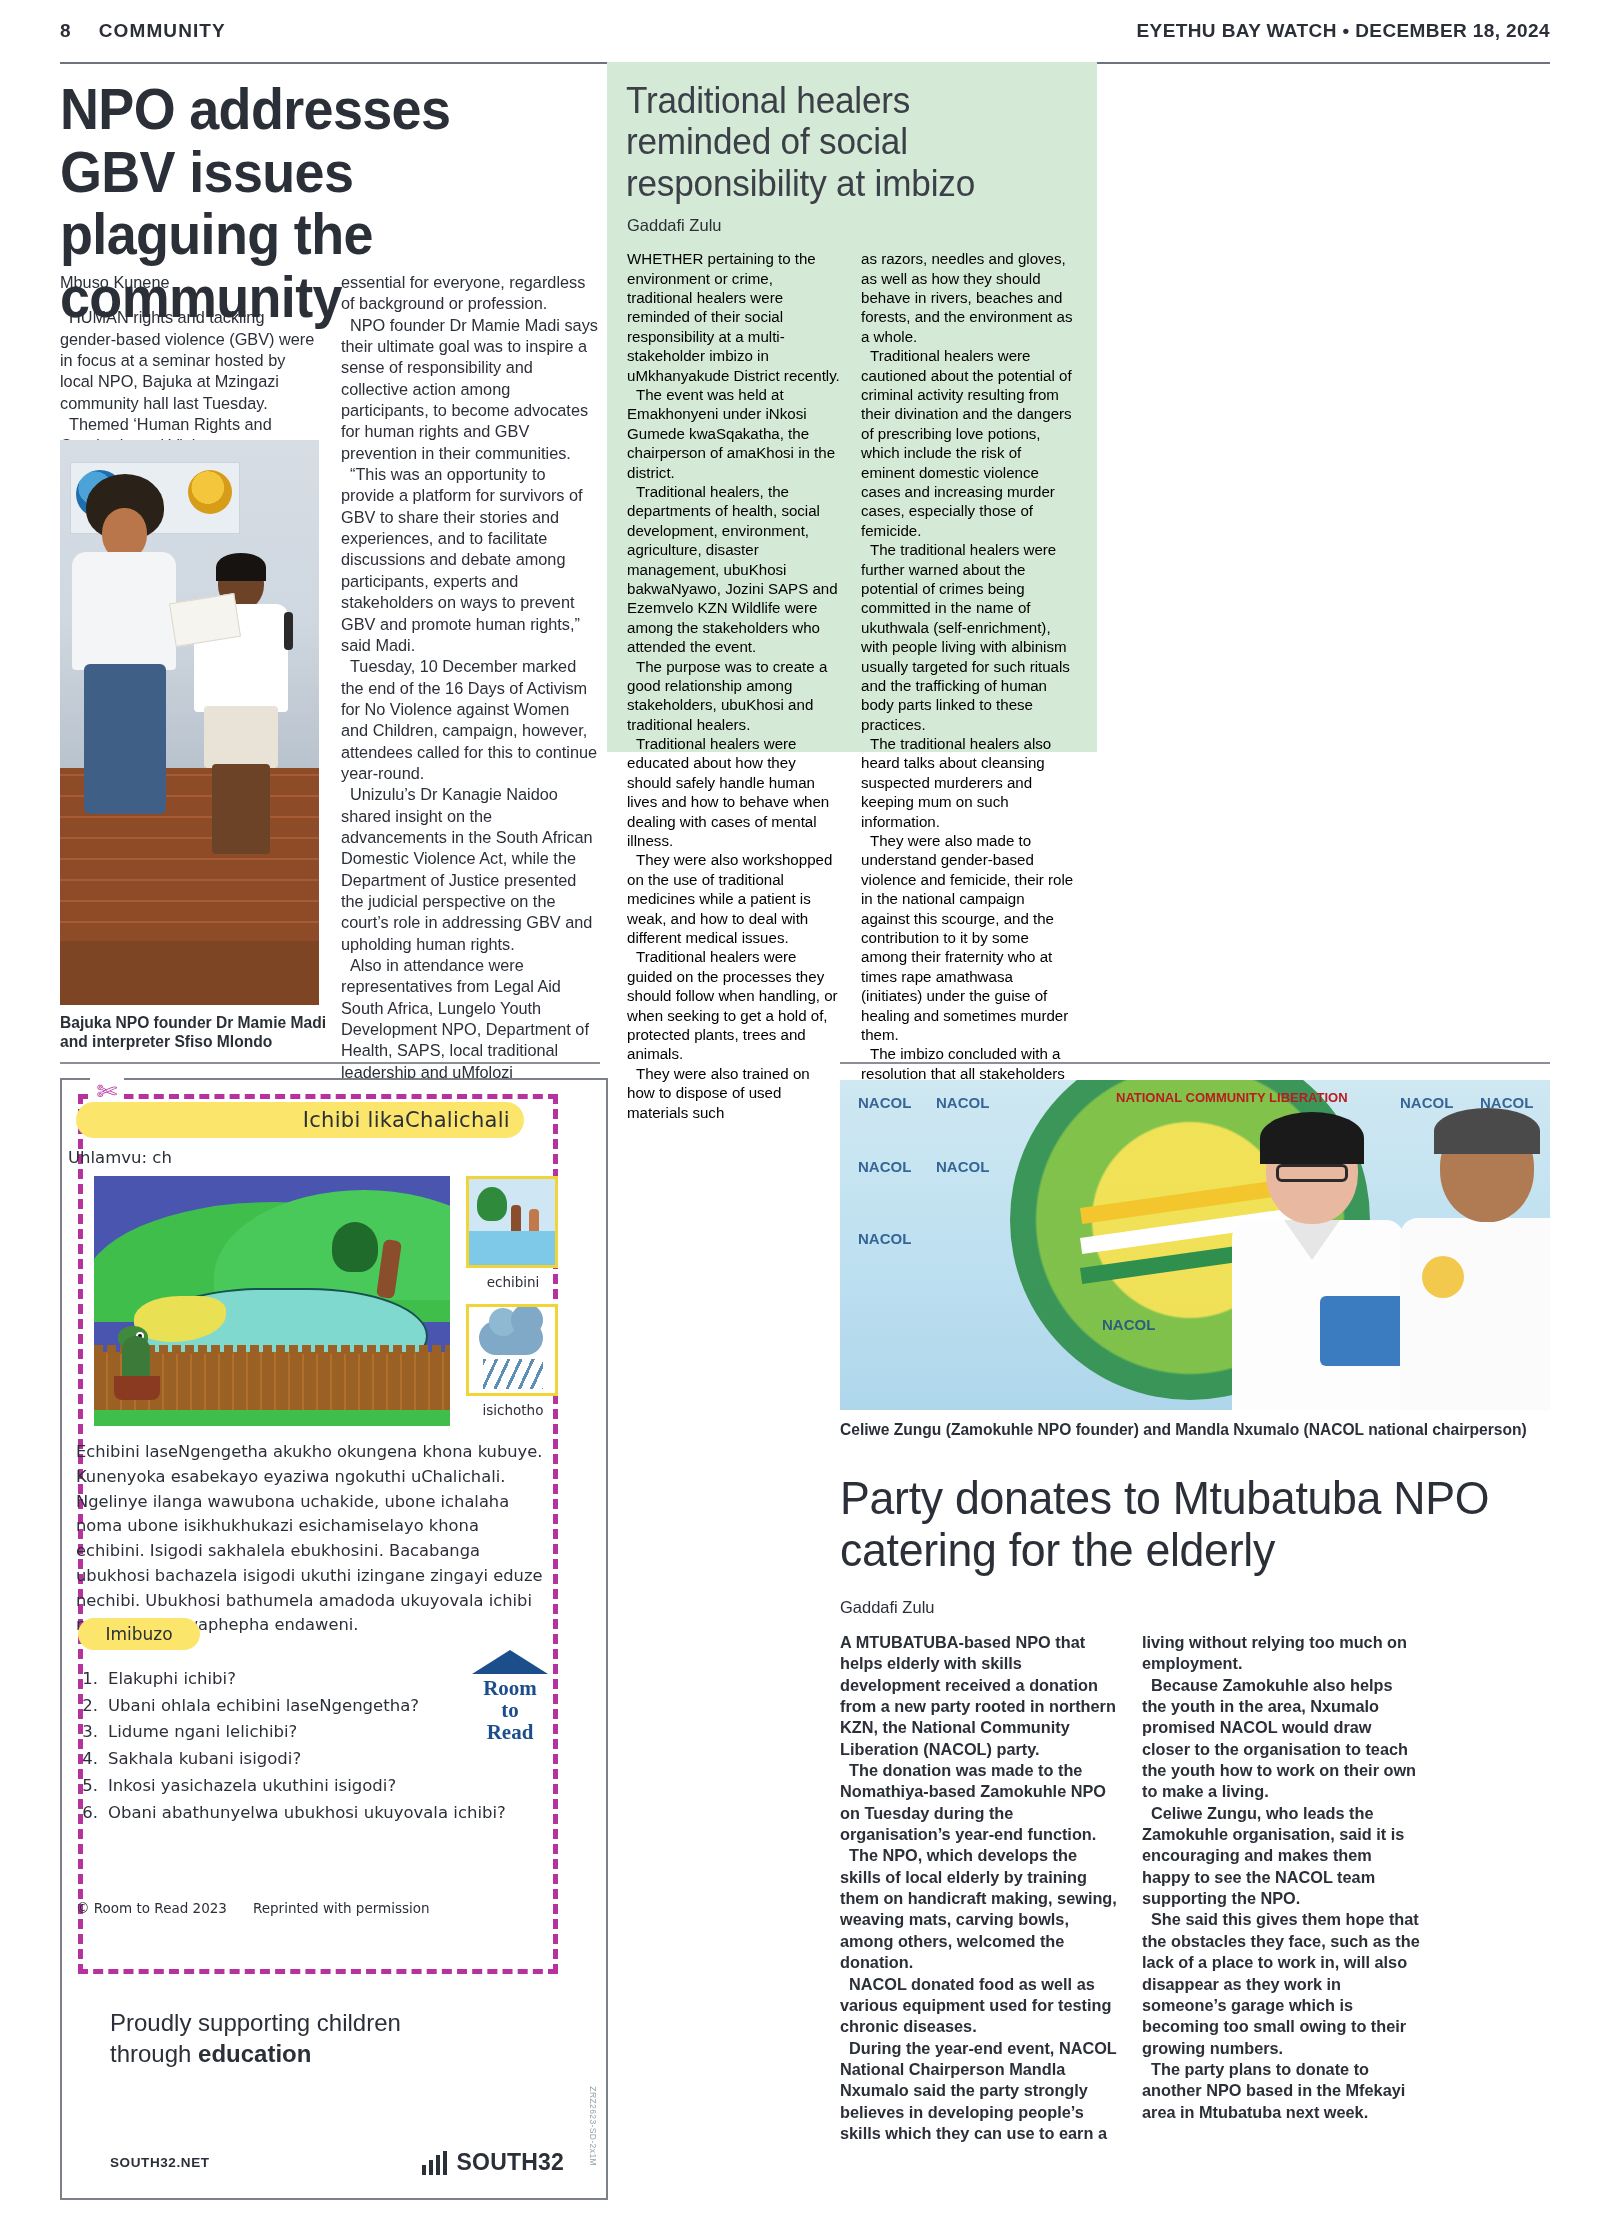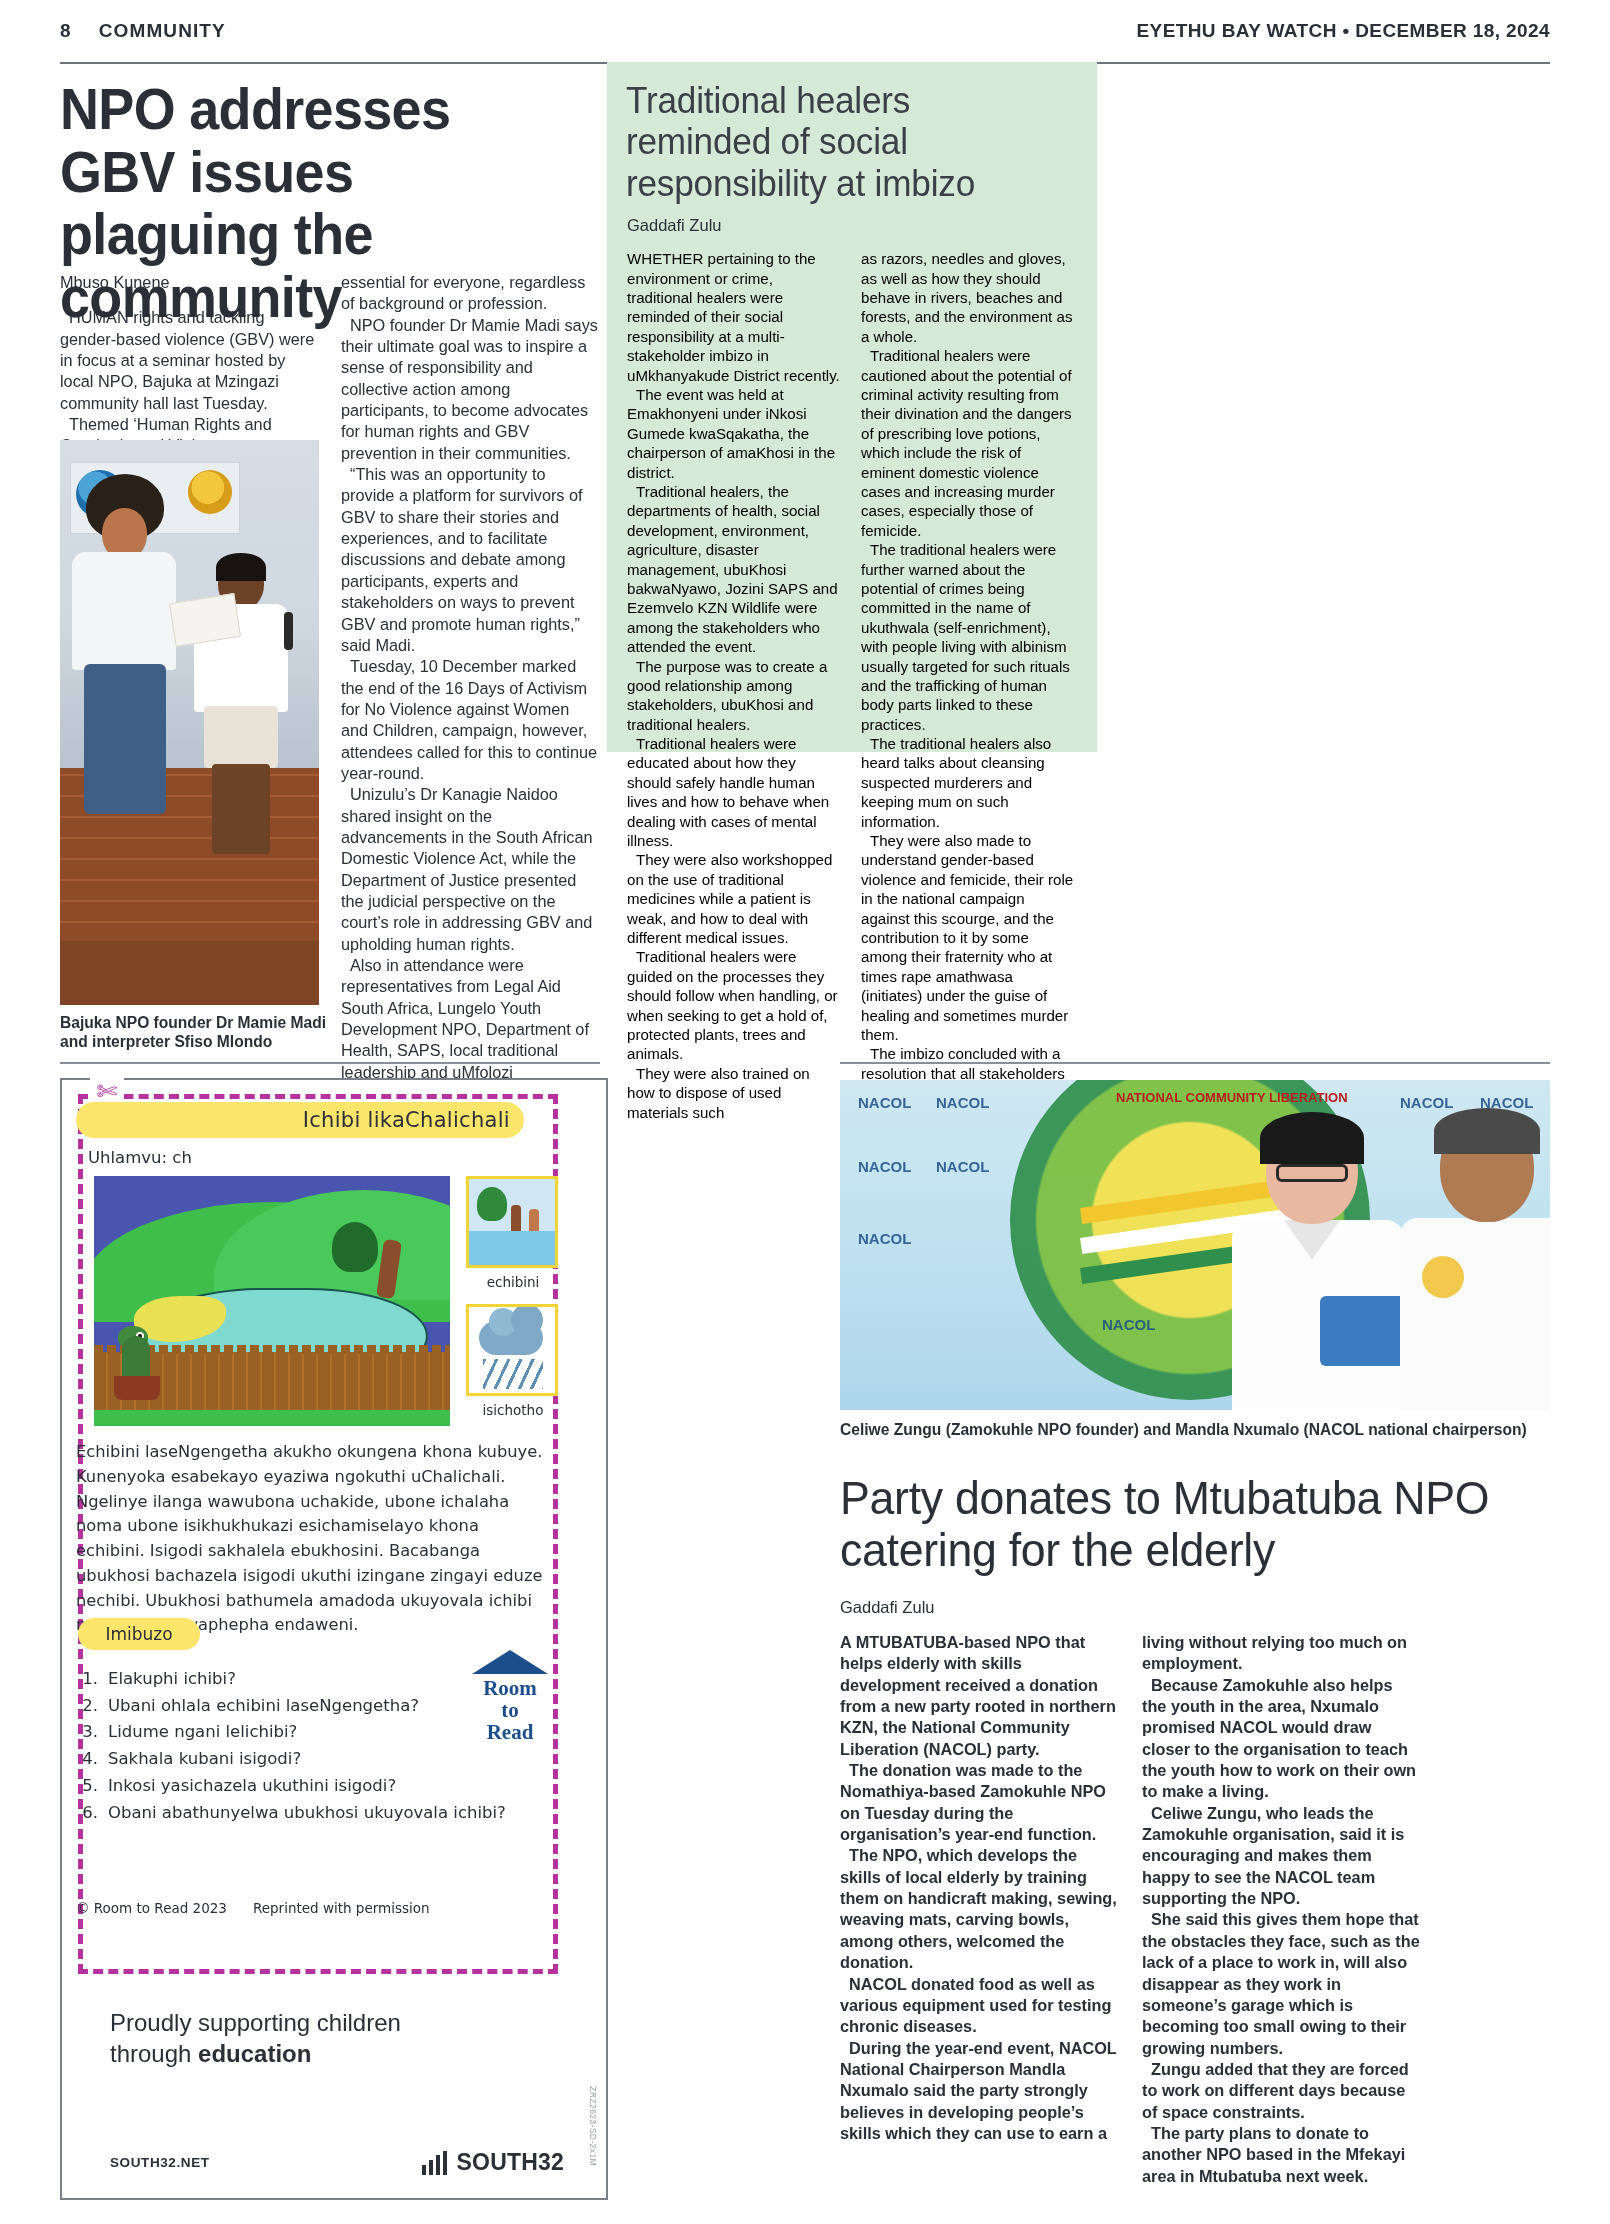--- a/index.html
+++ b/index.html
@@ -129,21 +129,21 @@
   }
   .ws-title-pill {
     position:absolute; left:14px; top:22px; width:448px; height:36px;
     background:#fbe66b; border-radius:18px;
     display:flex; align-items:center; justify-content:flex-end; padding-right:14px;
   }
   .ws-title-pill span {
     font-family:"DejaVu Sans", sans-serif; font-size:21px; color:#2b2f38; letter-spacing:.3px;
   }
   .ws-uhlamvu {
-    position:absolute; left:26px; top:68px;
+    position:absolute; left:6px; top:68px;
     font-family:"DejaVu Sans", sans-serif; font-size:16.5px; color:#2b2f38;text-align:center;
   }
 
   
   .illus {
     position:absolute; left:32px; top:96px; width:356px; height:250px;
     overflow:hidden; background:#4a55b0;
   }
   .il-sky { position:absolute; inset:0; background:#4a55b0; }
   .il-hills { position:absolute; left:-10px; top:26px; width:380px; height:120px; background:#3fbe4c;
@@ -568,18 +568,17 @@
       <p>The donation was made to the Nomathiya-based Zamokuhle NPO on Tuesday during the organisation’s year-end function.</p>
       <p>The NPO, which develops the skills of local elderly by training them on handicraft making, sewing, weaving mats, carving bowls, among others, welcomed the donation.</p>
       <p>NACOL donated food as well as various equipment used for testing chronic diseases.</p>
       <p>During the year-end event, NACOL National Chairperson Mandla Nxumalo said the party strongly believes in developing people’s skills which they can use to earn a</p>
     </div>
     <div class="s2col">
       <p>living without relying too much on employment.</p>
       <p>Because Zamokuhle also helps the youth in the area, Nxumalo promised NACOL would draw closer to the organisation to teach the youth how to work on their own to make a living.</p>
       <p>Celiwe Zungu, who leads the Zamokuhle organisation, said it is encouraging and makes them happy to see the NACOL team supporting the NPO.</p>
       <p>She said this gives them hope that the obstacles they face, such as the lack of a place to work in, will also disappear as they work in someone’s garage which is becoming too small owing to their growing numbers.</p>
-      <p>Zungu added that they are forced to work on different days because of space constraints.</p>
       <p>The party plans to donate to another NPO based in the Mfekayi area in Mtubatuba next week.</p>
     </div>
   </div>
 
 </div>
 
 </body></html>

